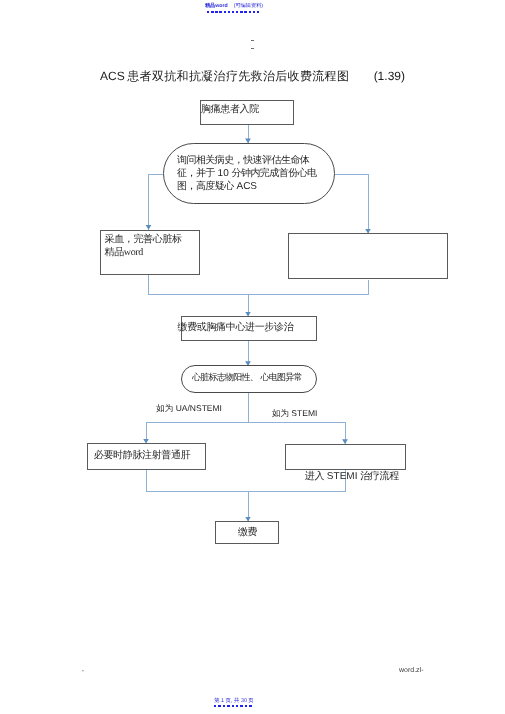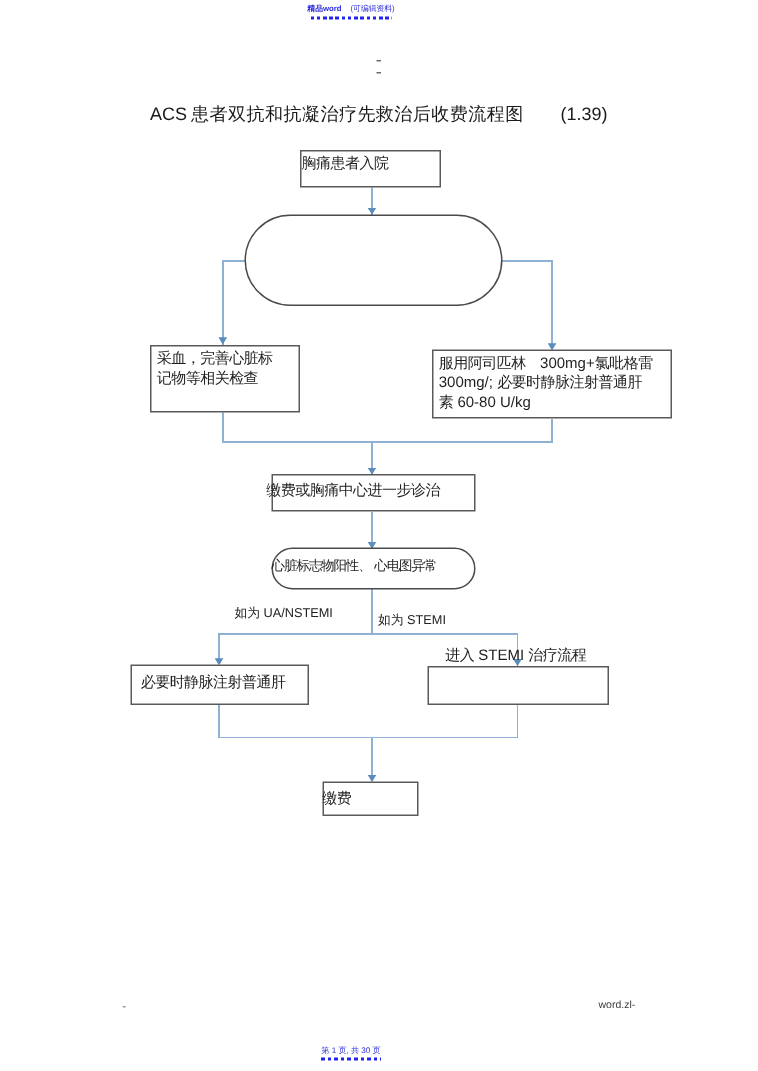--- a/index.html
+++ b/index.html
@@ -57,33 +57,33 @@
   #n3{left:99.5px;top:229.5px;width:100px;height:45.3px;}
   #n3t{left:104.5px;top:234px;width:92px;line-height:12.6px;}
 
   #n4{left:288px;top:233.4px;width:159.5px;height:46.1px;}
   #n4t{left:292.5px;top:236px;width:150px;line-height:13px;}
 
   #n5{left:181px;top:316.3px;width:135.5px;height:24.9px;}
   #n5t{left:177.5px;top:321px;width:135.5px;}
 
   #n6{left:181px;top:365.2px;width:135.7px;height:27.4px;}
-  #n6t{left:181px;top:372.5px;width:135.7px;font-size:9px;line-height:9px;letter-spacing:-0.75px;}
+  #n6t{left:192px;top:372.5px;width:135.7px;font-size:9px;line-height:9px;letter-spacing:-0.75px;}
 
   #n7{left:87.4px;top:443.3px;width:118.4px;height:27.2px;}
   #n7t{left:93.8px;top:448.8px;width:110px;}
 
   #n8{left:285.4px;top:443.6px;width:120.2px;height:26.4px;}
-  #n8t{left:296.8px;top:431px;width:110px;}
+  #n8t{left:296.8px;top:470px;width:110px;text-align:center;}
 
   #n9{left:214.9px;top:521.2px;width:63.8px;height:23.2px;}
-  #n9t{left:214.9px;top:526px;width:63.6px;}
+  #n9t{left:214.9px;top:526px;width:63.6px;padding-left:23px;}
 
   #el1{left:156.3px;top:403px;}
-  #el2{left:252px;top:407.5px;text-align:right;}
+  #el2{left:272px;top:407.5px;text-align:right;}
 </style>
 </head>
 <body>
 
 <div class="page">
 
   <div class="wm" id="wm-top"><span class="b">精品word</span><span class="sp"></span><span>(可编辑资料)</span></div>
   <div class="wm-dash" id="wm-dash-top">- - - - - - - - - - - - - -</div>
 
   <div class="emptypara" id="ep1"></div>
@@ -120,29 +120,29 @@
       <path d="M146,470.3 L146,491.5 L248,491.5"></path>
       <path d="M345,469.8 L345,491.5 L248,491.5"></path>
       <path d="M248,491.5 L248,521.4" marker-end="url(#ah)"></path>
     </g>
   </svg>
 
   <div class="node rect" id="n1"></div>
   <div class="nodetext ctr" id="n1t">胸痛患者入院</div>
 
   <div class="node stadium" id="n2"></div>
+  <div class="nodetext" id="n2t">询问相关病史，快速评估生命体
+征，并于<span class="lat"> 10 </span>分钟内完成首份心电
+图，高度疑心<span class="lat"> ACS</span></div>
 
   <div class="node rect" id="n3"></div>
   <div class="nodetext" id="n3t">采血，完善心脏标
-记物等相关检查</div>
+精品word</div>
 
   <div class="node rect" id="n4"></div>
-  <div class="nodetext" id="n4t">服用阿司匹林　<span class="lat">300mg+</span>氯吡格雷
-<span class="lat">300mg/; </span>必要时静脉注射普通肝
-素<span class="lat"> 60-80 U/kg</span></div>
 
   <div class="node rect" id="n5"></div>
   <div class="nodetext ctr" id="n5t">缴费或胸痛中心进一步诊治</div>
 
   <div class="node oval" id="n6"></div>
   <div class="nodetext ctr" id="n6t">心脏标志物阳性、<span class="lat"> </span>心电图异常</div>
 
   <div class="node rect" id="n7"></div>
   <div class="nodetext" id="n7t">必要时静脉注射普通肝</div>
 

